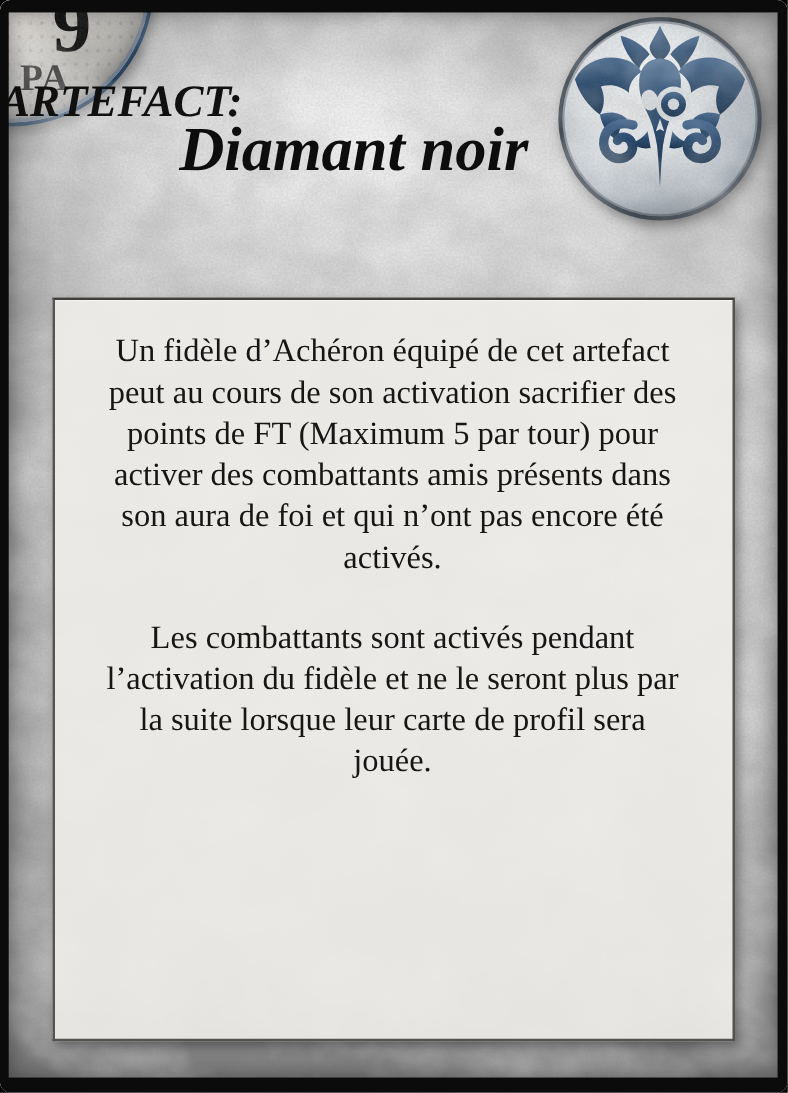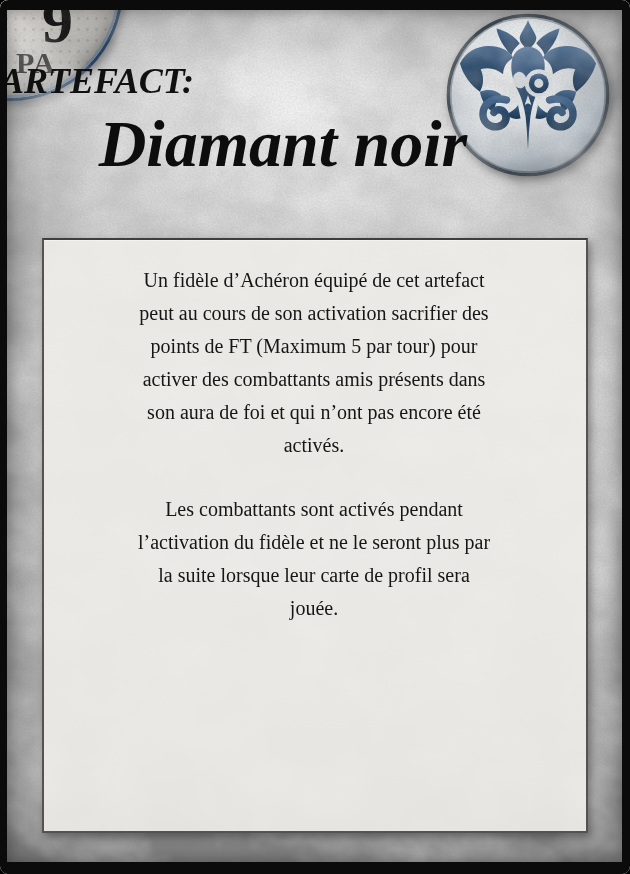--- a/index.html
+++ b/index.html
@@ -114,26 +114,26 @@
     font-style: italic;
     font-weight: 700;
     font-size: 36px;
     line-height: 1.1;
     color: #101010;
     z-index: 4;
   }
   .card-name {
     position: absolute;
     left: 0;
-    top: 108px;
+    top: 92px;
     width: 566px;
     text-align: center;
     font-style: italic;
     font-weight: 700;
-    font-size: 66px;
+    font-size: 50px;
     line-height: 1.1;
     color: #0d0d0d;
     z-index: 4;
   }
   .restriction {
     position: absolute;
     left: 0;
     top: 192px;
     width: 612px;
     text-align: center;
@@ -158,21 +158,21 @@
     box-shadow:
       3px 4px 8px rgba(0,0,0,0.35),
       inset 0 1px 0 rgba(255,255,255,0.45);
     z-index: 4;
   }
   .rules-inner {
     padding: 24px 12px 0 12px;
   }
   .rules-inner p {
     margin: 0 2px 31px 0;
-    font-size: 20px;
+    font-size: 26px;
     line-height: 33px;
     text-align: center;
     white-space: pre-line;
     color: #161616;
   }
 </style>
 </head>
 <body>
 
 <div class="card">

